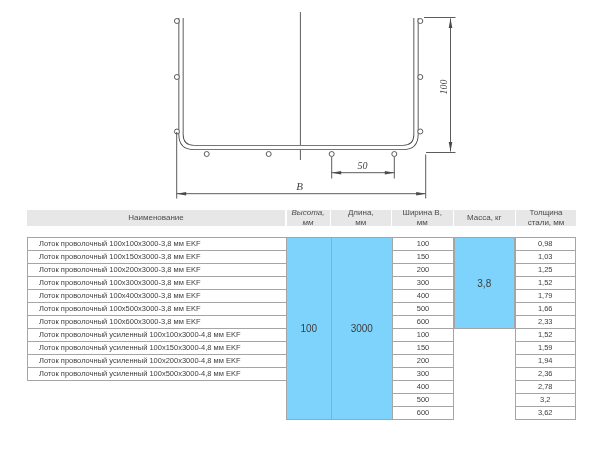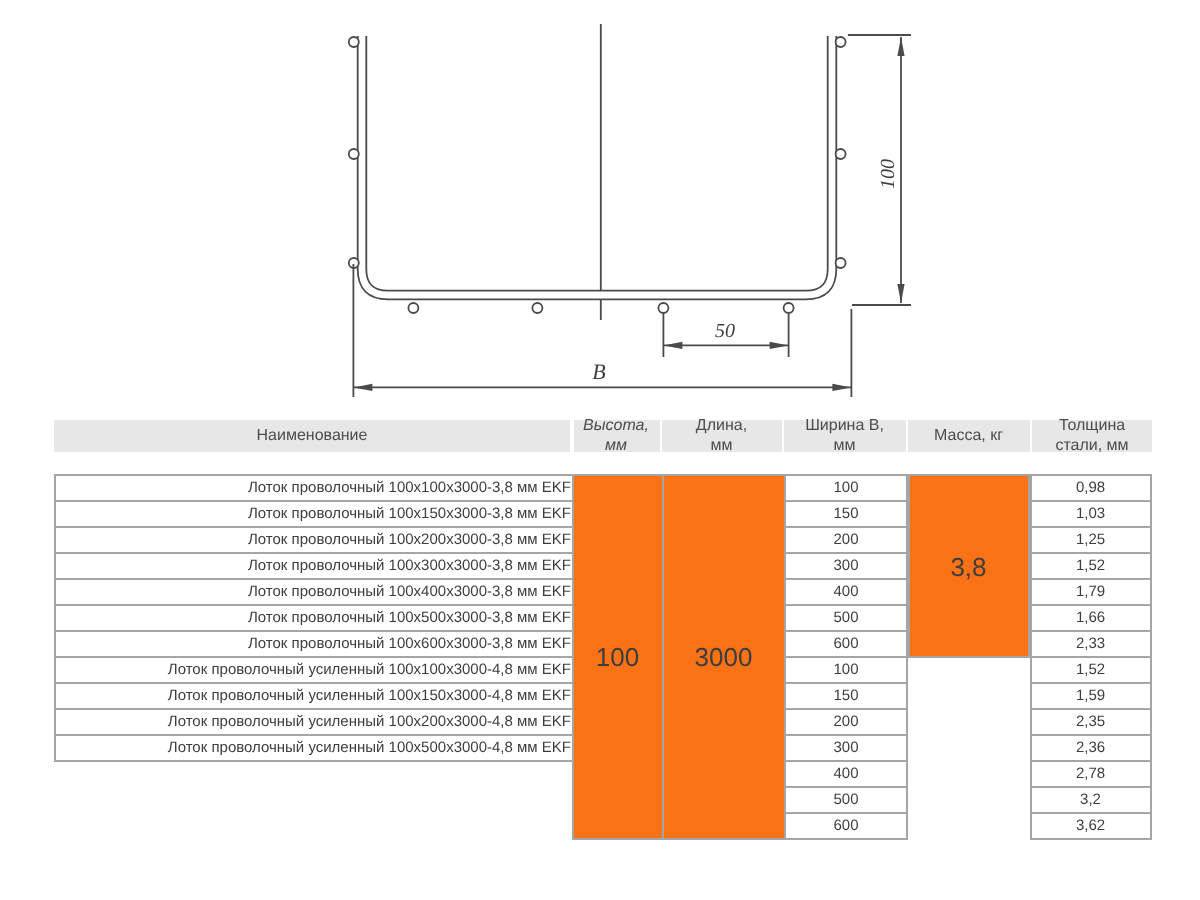--- a/index.html
+++ b/index.html
@@ -25,26 +25,26 @@
   .th-l{width:59.5px;}
   .th-w{width:60.5px;}
   .th-t{width:60px;}
   .th-m{width:60.5px;}
   .col{position:absolute;top:237px;box-sizing:border-box;}
   .cell{
     box-sizing:border-box;border:1px solid #a5a5a5;height:14px;margin-top:-1px;
     font-size:7.5px;color:#3d3d3d;line-height:12px;background:#fff;
   }
   .cell:first-child{margin-top:0;}
-  .name-cell{padding-left:24px;white-space:nowrap;overflow:hidden;text-align:right;}
+  .name-cell{padding-left:11px;white-space:nowrap;overflow:hidden;}
   .num-cell{text-align:center;}
   .merged{
     box-sizing:border-box;border:1px solid #a5a5a5;display:flex;
     align-items:center;justify-content:center;
-    font-size:13px;color:#3d3d3d;background:#f97316;
+    font-size:10px;color:#3d3d3d;background:#7dd3fc;
   }
   .col-name{left:27px;width:259.5px;}
   .col-height{left:285.5px;width:46.5px;}
   .col-length{left:331px;width:61.5px;}
   .col-width{left:392px;width:62px;}
   .col-thick{left:453.5px;width:61.5px;}
   .col-mass{left:514.5px;width:61.5px;}
   .merged-tall{height:183px;}
   .merged-half{height:92px;}
   .merged-half + .merged-half{margin-top:-1px;}
@@ -174,20 +174,20 @@
   <div class="col col-mass">
     <div class="cell num-cell">0,98</div>
     <div class="cell num-cell">1,03</div>
     <div class="cell num-cell">1,25</div>
     <div class="cell num-cell">1,52</div>
     <div class="cell num-cell">1,79</div>
     <div class="cell num-cell">1,66</div>
     <div class="cell num-cell">2,33</div>
     <div class="cell num-cell">1,52</div>
     <div class="cell num-cell">1,59</div>
-    <div class="cell num-cell">2,35</div>
+    <div class="cell num-cell">1,94</div>
     <div class="cell num-cell">2,36</div>
     <div class="cell num-cell">2,78</div>
     <div class="cell num-cell">3,2</div>
     <div class="cell num-cell">3,62</div>
   </div>
 
 </div>
 
 </body></html>

